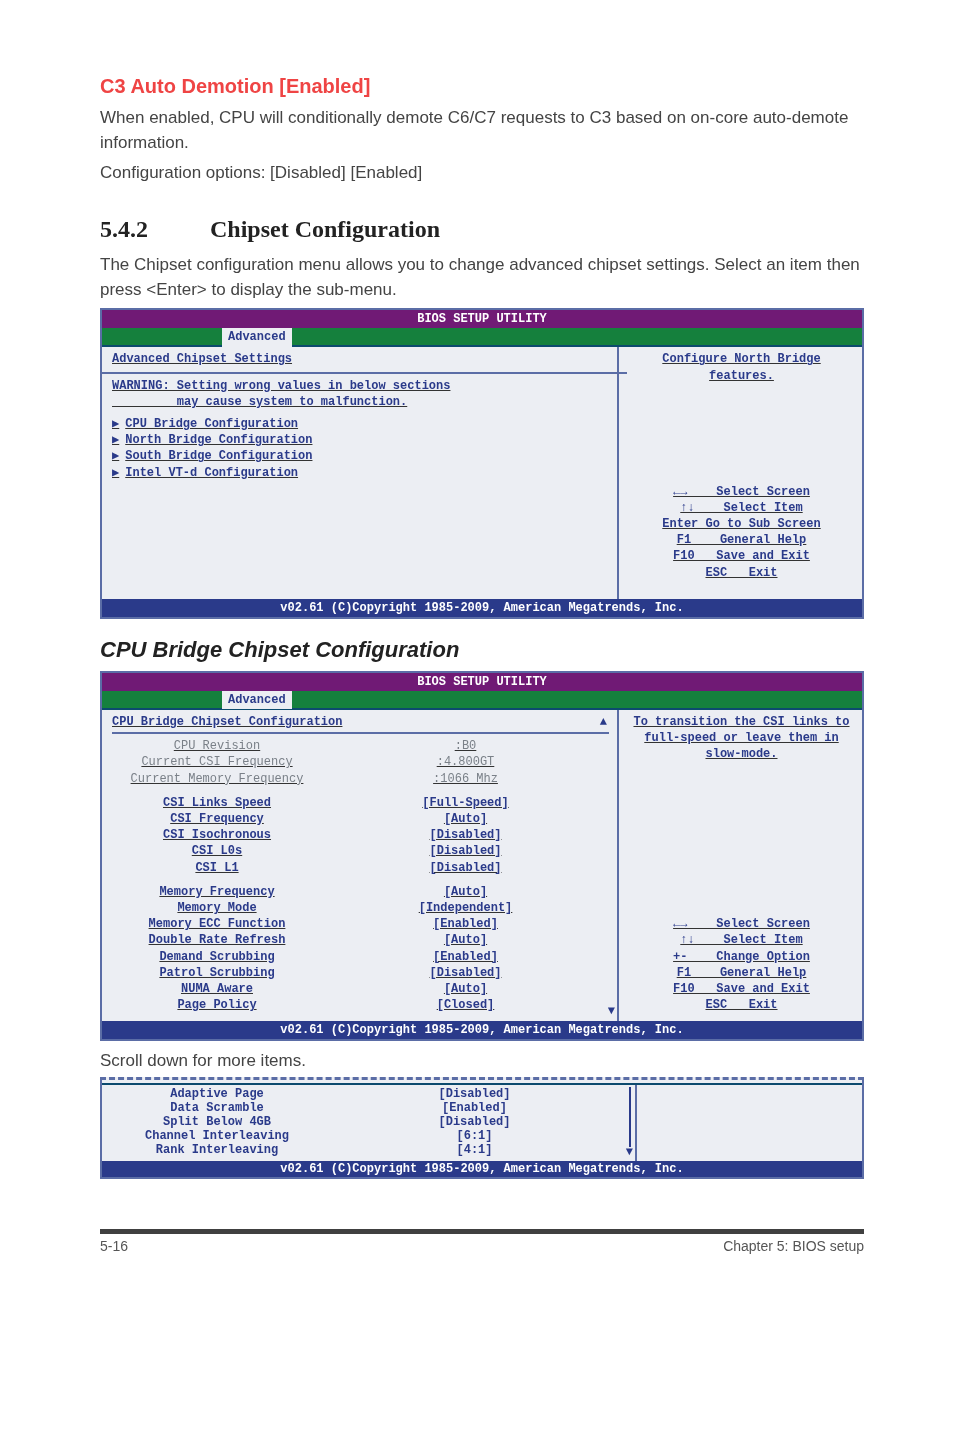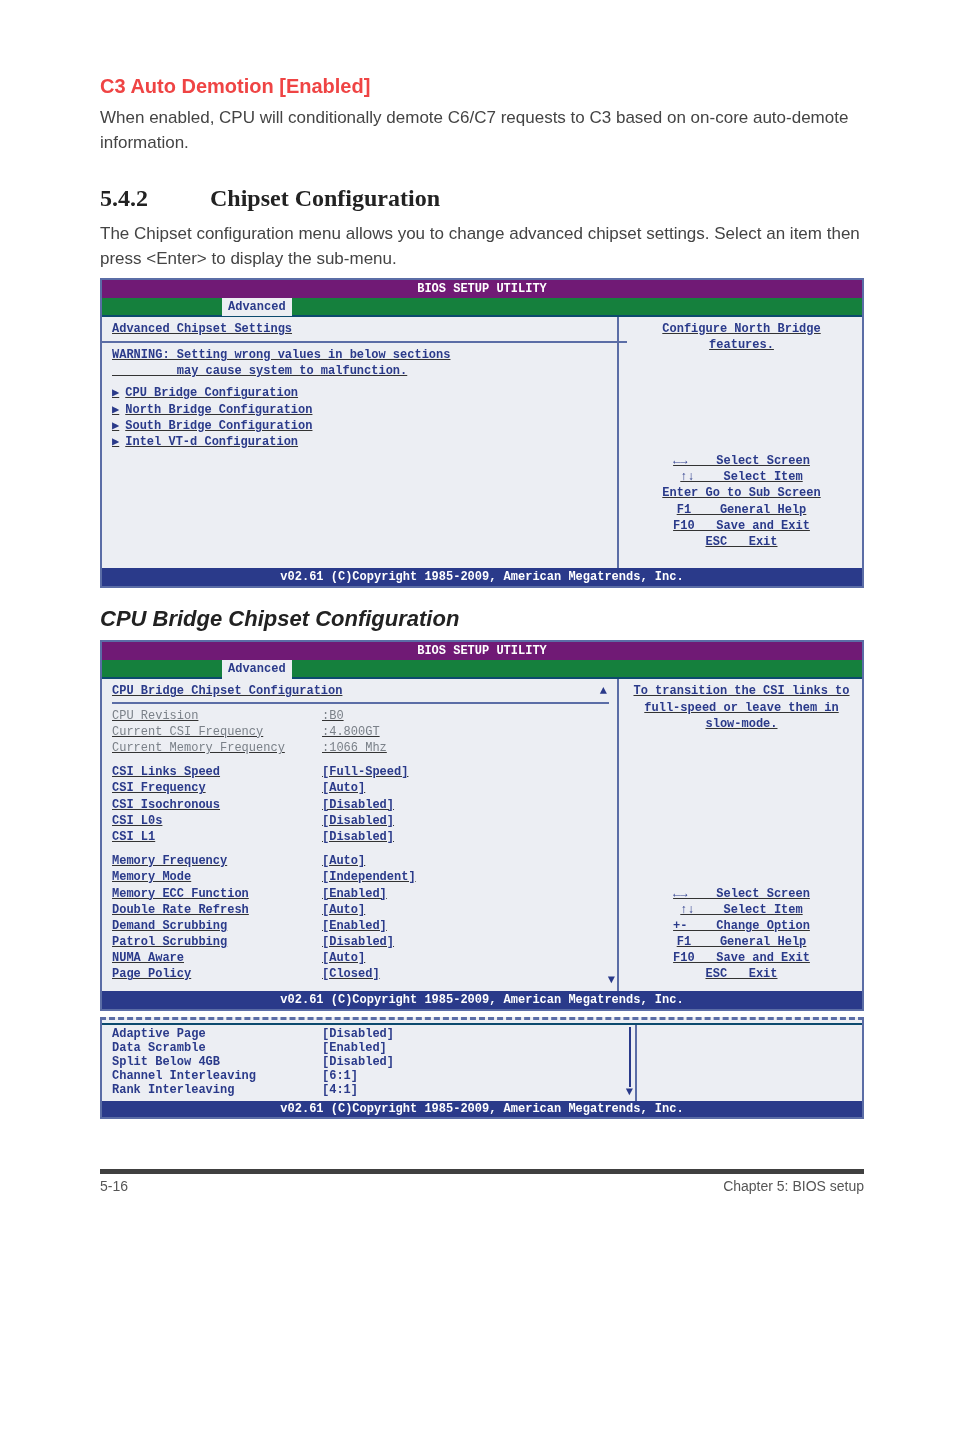--- a/index.html
+++ b/index.html
@@ -103,21 +103,21 @@
   .item-blue {
     color: #2a3a8a;
     font-weight: bold;
     white-space: pre;
   }
   .item-grey {
     color: #7a8088;
     white-space: pre;
   }
   .arrow { color: #2a3a8a; font-weight: bold; margin-right: 6px;}
-  .row { display: flex; }
+  .row { display: flex; text-align: center; }
   .row .label { width: 210px; }
   .row .val { flex: 1; }
   .help-line { color: #2a3a8a; font-weight: bold; white-space: pre; }
   .bios-footer {
     background: #2a3a8a;
     color: #fff;
     text-align: center;
     font-weight: bold;
     padding: 1px 0;
   }
@@ -156,20 +156,21 @@
   .left-rel { position: relative; }
   .abs-tri-down { position:absolute; right:2px; bottom:2px; color:#2a3a8a; font-weight:bold;}
 </style>
 </head>
 <body>
 
 <div class="page">
 
   <h3 class="section-title">C3 Auto Demotion [Enabled]</h3>
   <p class="body">When enabled, CPU will conditionally demote C6/C7 requests to C3 based on on-core auto-demote information.</p>
+  <p class="body">Configuration options: [Disabled] [Enabled]</p>
 
   <h2 class="numbered">
     <span class="num">5.4.2</span><span>Chipset Configuration</span>
   </h2>
   <p class="body">The Chipset configuration menu allows you to change advanced chipset settings. Select an item then press &lt;Enter&gt; to display the sub-menu.</p>
 
   <div class="bios-box">
     <div class="bios-titlebar">BIOS SETUP UTILITY</div>
     <div class="bios-tabrow">
       <span class="bios-tab">Advanced</span>
@@ -247,20 +248,21 @@
           <div class="help-line">+-    Change Option</div>
           <div class="help-line">F1    General Help</div>
           <div class="help-line">F10   Save and Exit</div>
           <div class="help-line">ESC   Exit</div>
         </div>
       </div>
     </div>
     <div class="bios-footer">v02.61 (C)Copyright 1985-2009, American Megatrends, Inc.</div>
   </div>
 
+  <p class="scroll-note">Scroll down for more items.</p>
 
   <div class="dashed-top-wrap">
     <div class="dash-line"></div>
     <div class="dashed-body">
       <div class="dashed-left">
         <div class="row item-blue"><span class="label">Adaptive Page</span><span class="val">[Disabled]</span></div>
         <div class="row item-blue"><span class="label">Data Scramble</span><span class="val">[Enabled]</span></div>
         <div class="row item-blue"><span class="label">Split Below 4GB</span><span class="val">[Disabled]</span></div>
         <div class="row item-blue"><span class="label">Channel Interleaving</span><span class="val">[6:1]</span></div>
         <div class="row item-blue"><span class="label">Rank Interleaving</span><span class="val">[4:1]</span></div>

